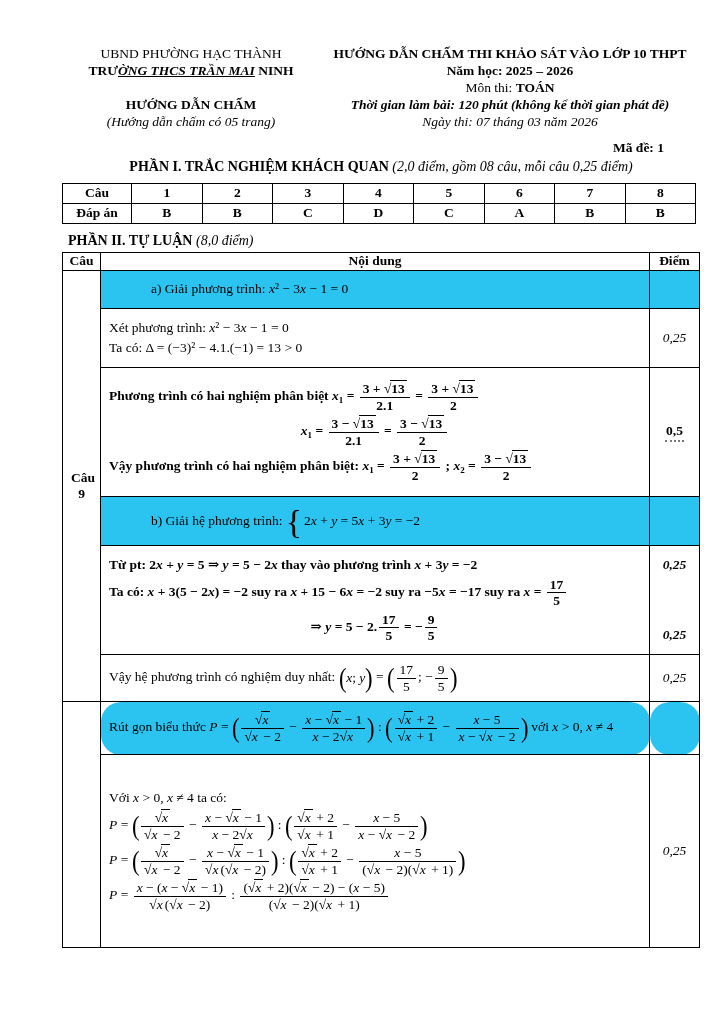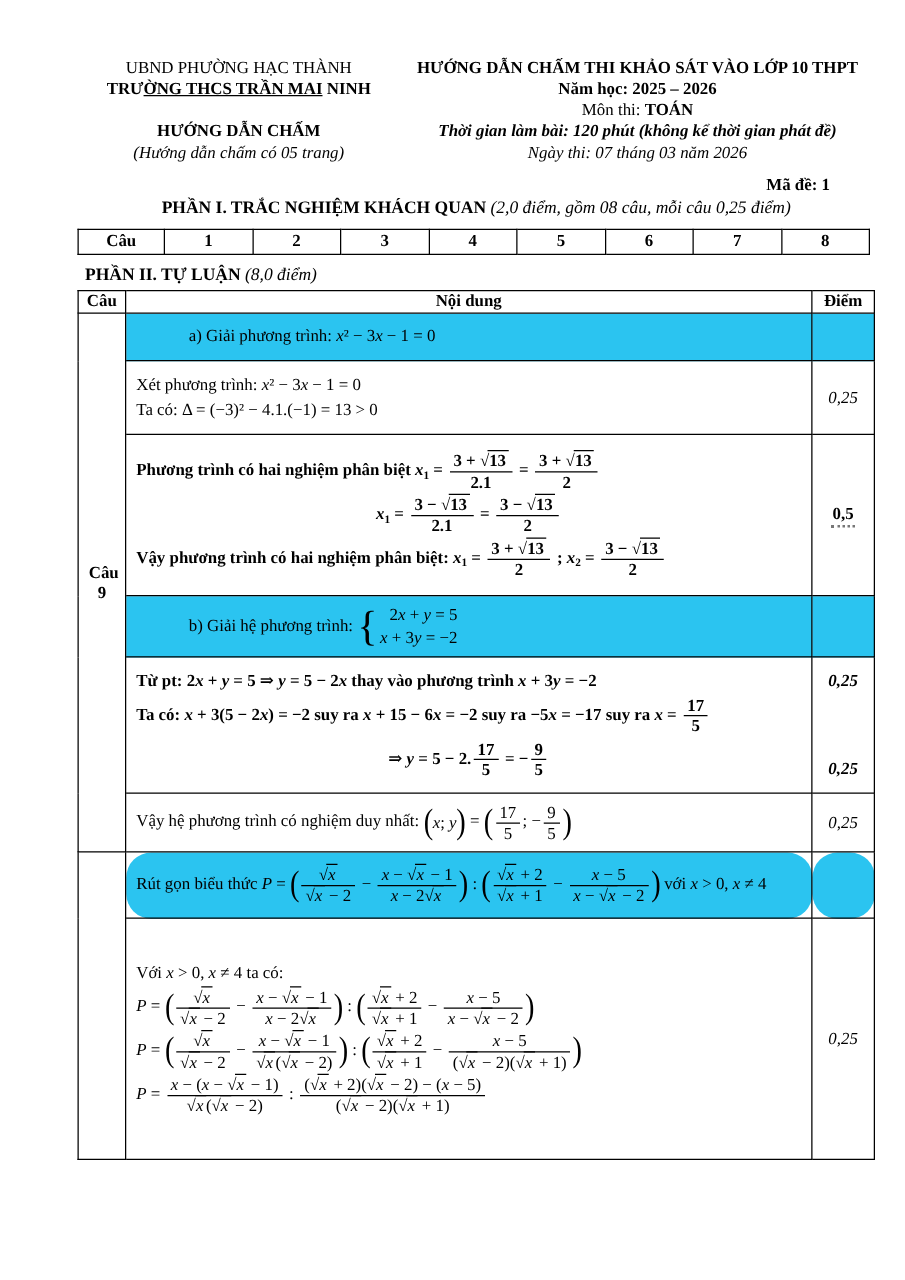--- a/index.html
+++ b/index.html
@@ -12,21 +12,21 @@
   }
   .b{font-weight:bold;}
   .i{font-style:italic;}
   .ctr{text-align:center;}
   
   .hdr{display:flex;width:638px;}
   .hdr-left{width:258px;text-align:center;flex:none;}
   .hdr-right{flex:1;text-align:center;}
   .hl1{font-size:13.5px;}
   .hl2{font-weight:bold;}
-  .uline{text-decoration:underline;}
+  .uline{text-decoration:underline;font-style:italic;}
   .hl3{font-weight:bold;margin-top:17px;}
   .hl4{font-style:italic;}
   .hr1,.hr2{font-weight:bold;}
   .hr4{font-weight:bold;font-style:italic;}
   .hr5{font-style:italic;}
   .made{width:638px;text-align:right;font-weight:bold;padding-right:36px;box-sizing:border-box;margin-top:9px;}
   .p1title{width:638px;text-align:center;margin-top:2px;font-size:14px;}
   
   table{border-collapse:collapse;}
   td{border:1px solid #000;}
@@ -60,21 +60,21 @@
   sub{font-size:9px;vertical-align:-3px;line-height:0;}
   .frac{display:inline-block;vertical-align:middle;text-align:center;margin:0 2px;line-height:1.15;}
   .fn{display:block;border-bottom:1px solid #000;padding:0 3px;}
   .fd{display:block;padding:0 3px;}
   .sqrt{white-space:nowrap;}
   .rad{border-top:1px solid #000;padding:0 2px 0 1px;margin-left:-1px;}
   .bg{display:inline-flex;align-items:center;vertical-align:middle;}
   .bp{font-size:2.1em;line-height:1;transform:scaleX(0.8);margin:0 -1px;font-weight:400;}
   .cas{display:inline-flex;align-items:center;vertical-align:middle;}
   .cbr{font-size:2.5em;line-height:1;margin-right:2px;font-weight:400;}
-  .cls{display:inline-flex;flex-direction:column;align-items:flex-end;row-gap:2px;}
+  .cls{display:inline-flex;flex-direction:row;align-items:center;row-gap:2px;}
 </style>
 </head>
 <body>
 
 <div class="page">
 
   <div class="hdr">
     <div class="hdr-left">
       <div class="hl1">UBND PHƯỜNG HẠC THÀNH</div>
       <div class="hl2"><span>TRƯ</span><span class="uline">ỜNG THCS TRẦN MAI</span><span> NINH</span></div>
@@ -100,20 +100,31 @@
       <td class="lblcol">Câu</td>
       <td>1</td>
       <td>2</td>
       <td>3</td>
       <td>4</td>
       <td>5</td>
       <td>6</td>
       <td>7</td>
       <td>8</td>
     </tr>
+    <tr>
+      <td>Đáp án</td>
+      <td>B</td>
+      <td>B</td>
+      <td>C</td>
+      <td>D</td>
+      <td>C</td>
+      <td>A</td>
+      <td>B</td>
+      <td>B</td>
+    </tr>
   </tbody>
     </table>
 
   <div class="p2title"><span class="b">PHẦN II. TỰ LUẬN </span><span class="i">(8,0 điểm)</span></div>
 
   <table class="main">
     <colgroup>
         <col class="col-cau">
         <col>
         <col class="col-diem">

